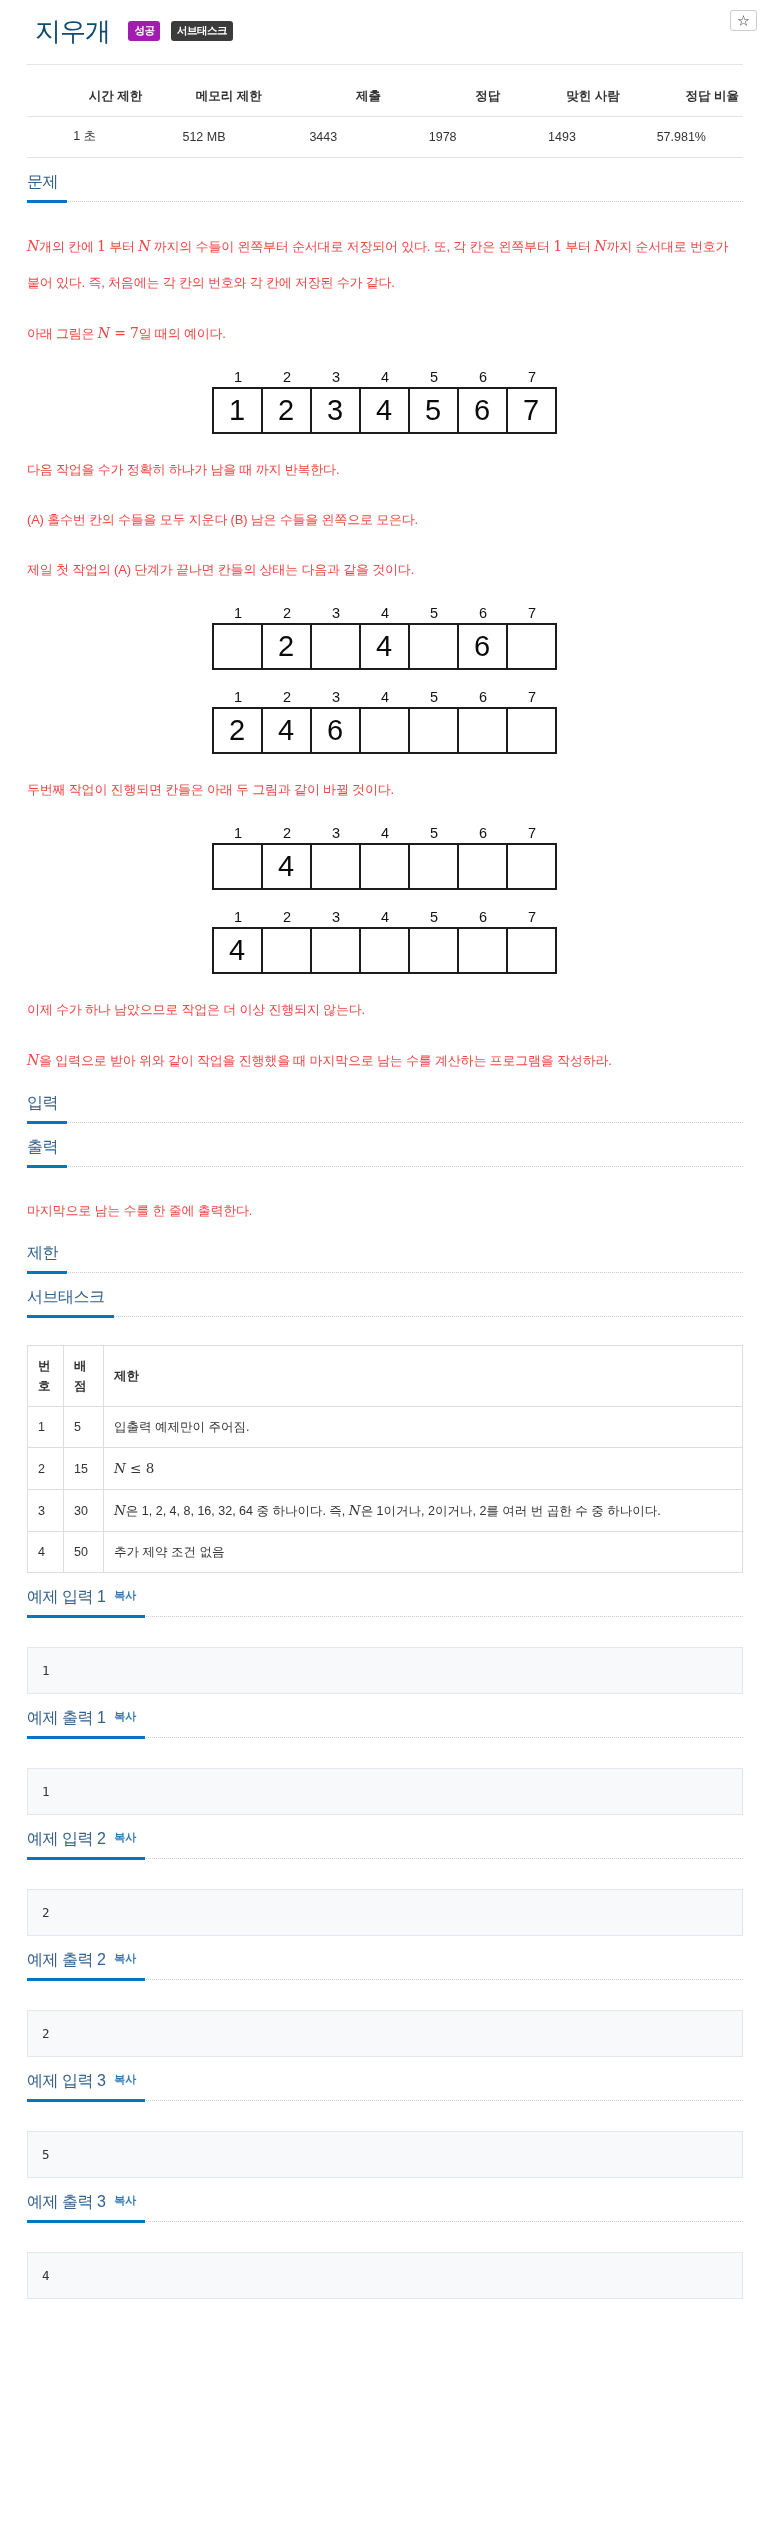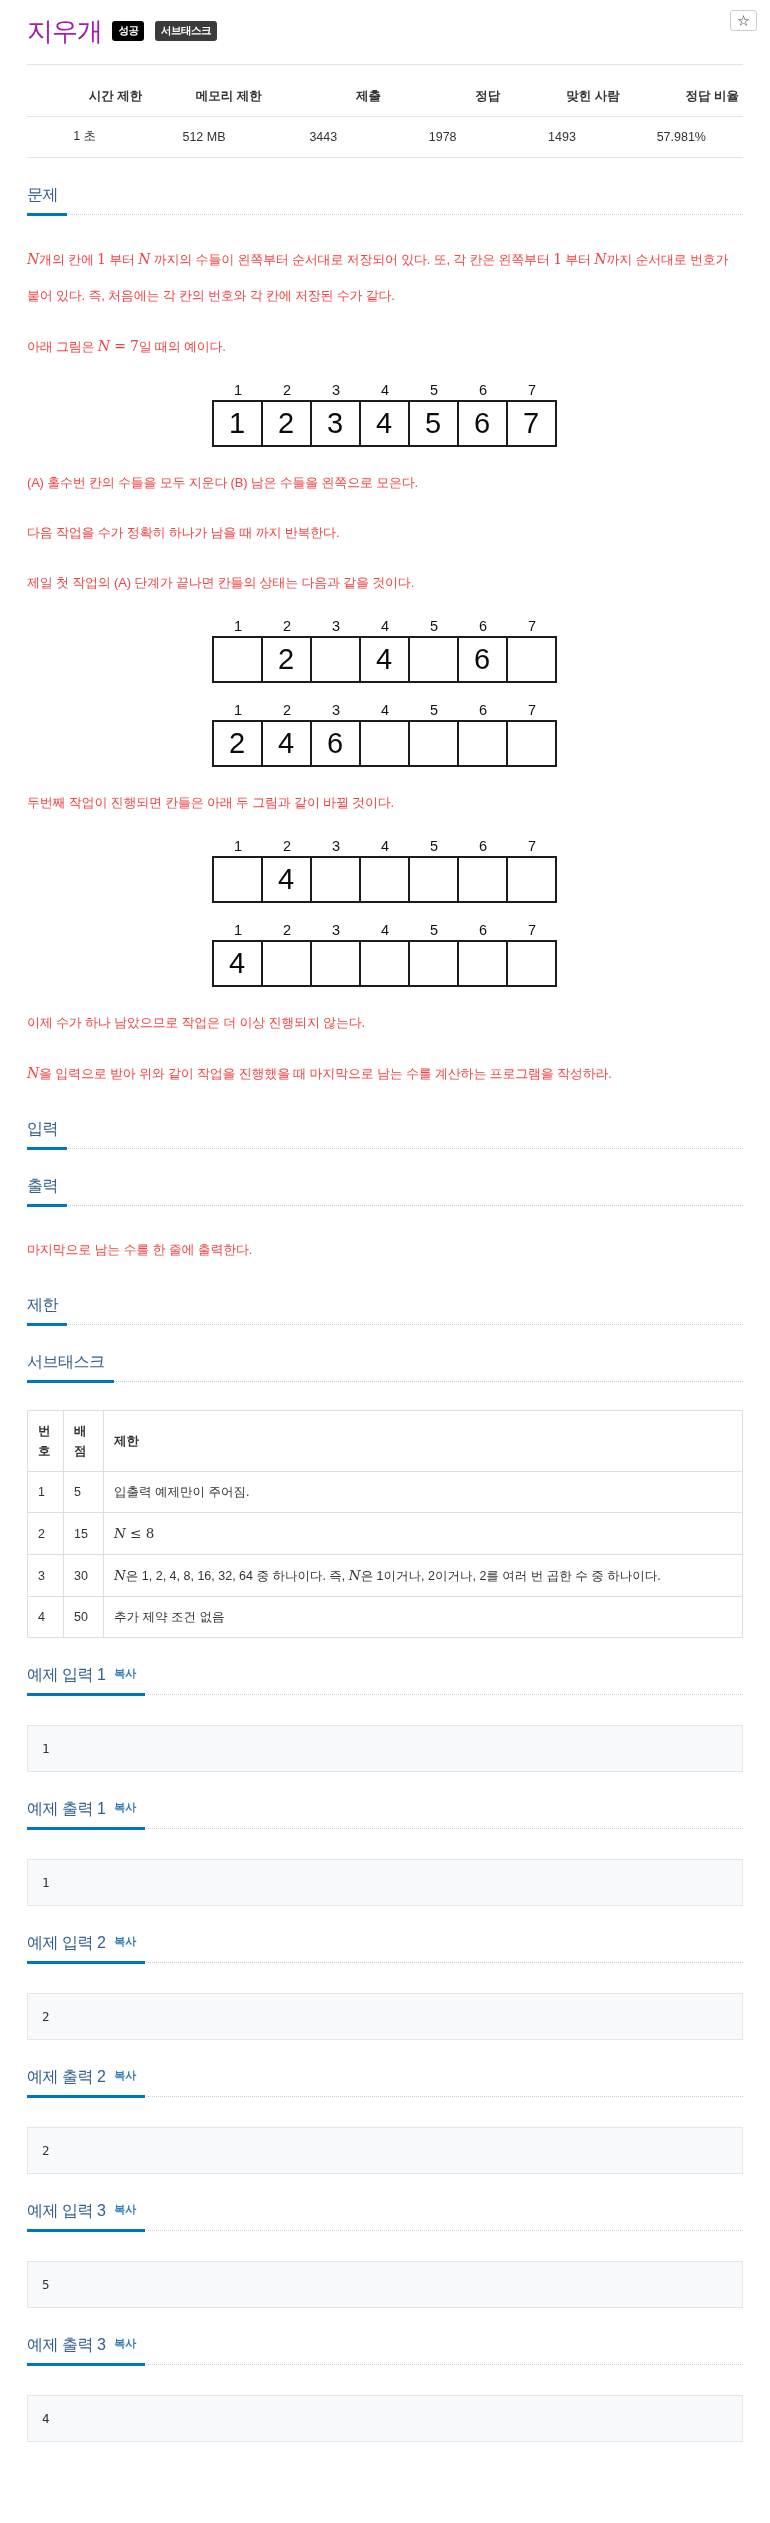--- a/index.html
+++ b/index.html
@@ -6,34 +6,34 @@
   body {
     width:770px;
     font-family:"Liberation Sans","DejaVu Sans",sans-serif;
     color:#333;
     position:relative;
   }
   .container { padding:10px 27px 0 27px; position:relative; }
 
   
   .title-row { position:relative; padding-top:4px; }
-  h1.problem-title { display:inline; font-size:26px; font-weight:400; color:#a21caf; margin:0; letter-spacing:-1px; }
+  h1.problem-title { display:inline; font-size:26px; font-weight:400; color:#0c4a6e; margin:8px; letter-spacing:-1px; }
   .badge { display:inline-block; font-size:10.5px; font-weight:700; color:#fff; padding:3px 6px 3px; border-radius:3px; margin-left:6px; vertical-align:6px; letter-spacing:-0.5px; }
-  .badge.success { background:#000000; }
+  .badge.success { background:#a21caf; }
   .badge.dark { background:#3b3b3b; }
   .star-btn { position:absolute; right:-14px; top:0px; width:27px; height:21px; border:1px solid #ccc; border-radius:3px; background:#fff; font-size:13px; line-height:20px; text-align:center; color:#444; cursor:pointer; padding:0; }
   .title-hr { border:none; border-top:1px solid #e5e5e5; margin:15px 0 0 0; }
 
   
   table.info { width:100%; border-collapse:collapse; table-layout:fixed; margin-top:10px; }
   table.info th { text-align:right; font-size:12.5px; font-weight:700; color:#333; padding:13px 4px 11px 0; border-bottom:1px solid #e3e3e3; }
   table.info td { text-align:center; font-size:12.5px; color:#333; padding:11px 4px 12px 0; border-bottom:1px solid #e3e3e3; }
 
   
-  section.psection { margin-top:29px; }
+  section.psection { margin-top:16px; }
   .headline { border-bottom:1px dotted #c9cdd2; line-height:1; }
   .headline h2 { display:inline-block; font-size:16px; font-weight:500; color:#35618c; margin:0 0 -2px 0; padding:0 9px 10px 0; border-bottom:3px solid #0076c0; vertical-align:bottom; letter-spacing:-0.5px; }
   .headline h2 .copy { font-size:11px; font-weight:700; color:#337ab7; text-decoration:none; margin-left:9px; vertical-align:3px; letter-spacing:0; }
   .section-body { margin-top:26px; }
   .section-body p { margin:14px 0; font-size:13px; line-height:36px; color:#ef4444; letter-spacing:-0.2px; }
   .math { font-family:"DejaVu Serif","Liberation Serif",serif; font-size:1.08em; }
   .math i { font-style:italic; }
 
   
   .diagram { width:max-content; margin:16px auto 18px auto; }
@@ -114,22 +114,22 @@
           <div class="dg-cells">
             <span>1</span>
             <span>2</span>
             <span>3</span>
             <span>4</span>
             <span>5</span>
             <span>6</span>
             <span>7</span>
           </div>
         </div>
+      <p>다음 작업을 수가 정확히 하나가 남을 때 까지 반복한다.</p>
       <p>(A) 홀수번 칸의 수들을 모두 지운다 (B) 남은 수들을 왼쪽으로 모은다.</p>
-      <p>다음 작업을 수가 정확히 하나가 남을 때 까지 반복한다.</p>
       <p>제일 첫 작업의 (A) 단계가 끝나면 칸들의 상태는 다음과 같을 것이다.</p>
       <div class="diagram">
           <div class="dg-labels">
             <span>1</span>
             <span>2</span>
             <span>3</span>
             <span>4</span>
             <span>5</span>
             <span>6</span>
             <span>7</span>

